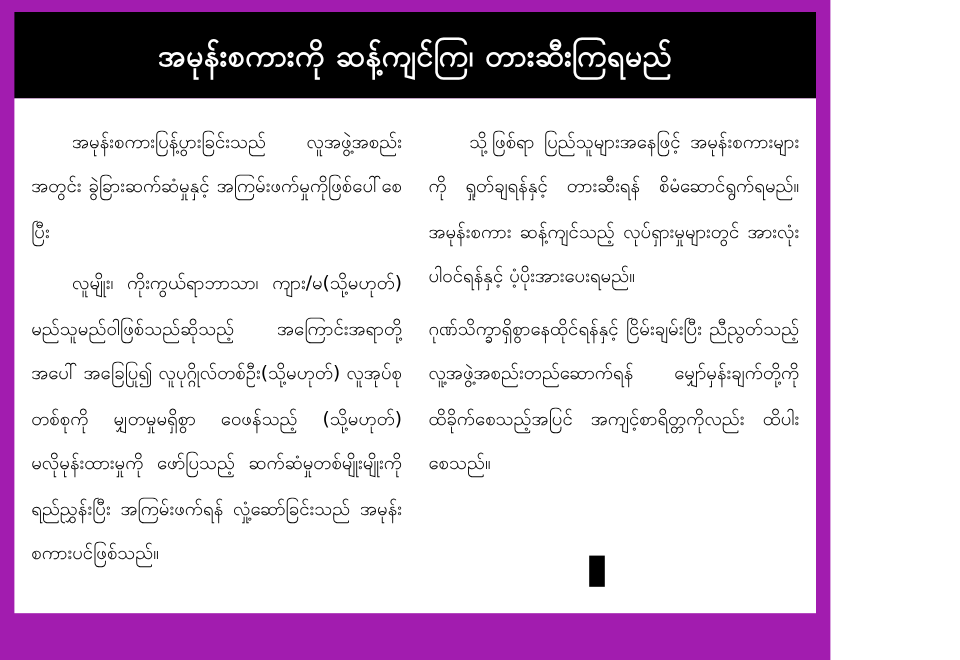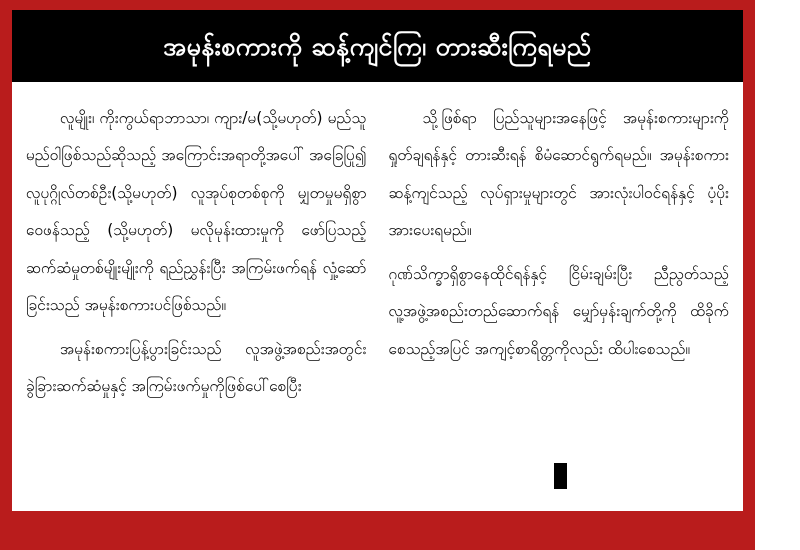--- a/index.html
+++ b/index.html
@@ -1,23 +1,23 @@
 <!DOCTYPE html>
 <html><head>
 <meta charset="utf-8">
 <style>
   html, body {
     margin: 0;
     padding: 0;
     background: #ffffff;
   }
   .page {
-    width: 755px;
+    width: 692px;
     height: 550px;
-    background: #b91c1c;
+    background: #a21caf;
     box-sizing: border-box;
     padding: 10px 12px 10px 12px;
     font-family: "DejaVu Sans", "Liberation Sans", sans-serif;
     position: relative;
     overflow: hidden;
   }
   .headline-band {
     background: #000000;
     text-align: center;
     padding: 20px 0 18px 0;
@@ -76,22 +76,22 @@
 
 <div class="page">
 
   <div class="headline-band">
     <div class="headline">အမုန်းစကားကို ဆန့်ကျင်ကြ၊ တားဆီးကြရမည်</div>
   </div>
 
   <div class="body-sheet">
 
     <div class="col col-left">
+      <p class="para indent">အမုန်းစကားပြန့်ပွားခြင်းသည် လူအဖွဲ့အစည်းအတွင်း ခွဲခြားဆက်ဆံမှုနှင့် အကြမ်းဖက်မှုကိုဖြစ်ပေါ်စေပြီး</p>
       <p class="para indent">လူမျိုး၊ ကိုးကွယ်ရာဘာသာ၊ ကျား/မ(သို့မဟုတ်) မည်သူမည်ဝါဖြစ်သည်ဆိုသည့် အကြောင်းအရာတို့အပေါ် အခြေပြု၍ လူပုဂ္ဂိုလ်တစ်ဦး(သို့မဟုတ်) လူအုပ်စုတစ်စုကို မျှတမှုမရှိစွာ ဝေဖန်သည့် (သို့မဟုတ်) မလိုမုန်းထားမှုကို ဖော်ပြသည့် ဆက်ဆံမှုတစ်မျိုးမျိုးကို ရည်ညွှန်းပြီး အကြမ်းဖက်ရန် လှုံ့ဆော်ခြင်းသည် အမုန်းစကားပင်ဖြစ်သည်။</p>
-      <p class="para indent">အမုန်းစကားပြန့်ပွားခြင်းသည် လူအဖွဲ့အစည်းအတွင်း ခွဲခြားဆက်ဆံမှုနှင့် အကြမ်းဖက်မှုကိုဖြစ်ပေါ်စေပြီး</p>
     </div>
 
     <div class="col col-right">
       <p class="para indent">သို့ဖြစ်ရာ ပြည်သူများအနေဖြင့် အမုန်းစကားများကို ရှုတ်ချရန်နှင့် တားဆီးရန် စိမံဆောင်ရွက်ရမည်။ အမုန်းစကား ဆန့်ကျင်သည့် လုပ်ရှားမှုများတွင် အားလုံးပါဝင်ရန်နှင့် ပံ့ပိုးအားပေးရမည်။</p>
       <p class="para">ဂုဏ်သိက္ခာရှိစွာနေထိုင်ရန်နှင့် ငြိမ်းချမ်းပြီး ညီညွတ်သည့် လူ့အဖွဲ့အစည်းတည်ဆောက်ရန် မျှော်မှန်းချက်တို့ကို ထိခိုက်စေသည့်အပြင် အကျင့်စာရိတ္တကိုလည်း ထိပါးစေသည်။</p>
     </div>
 
     <div class="endmark"></div>
 
   </div>

